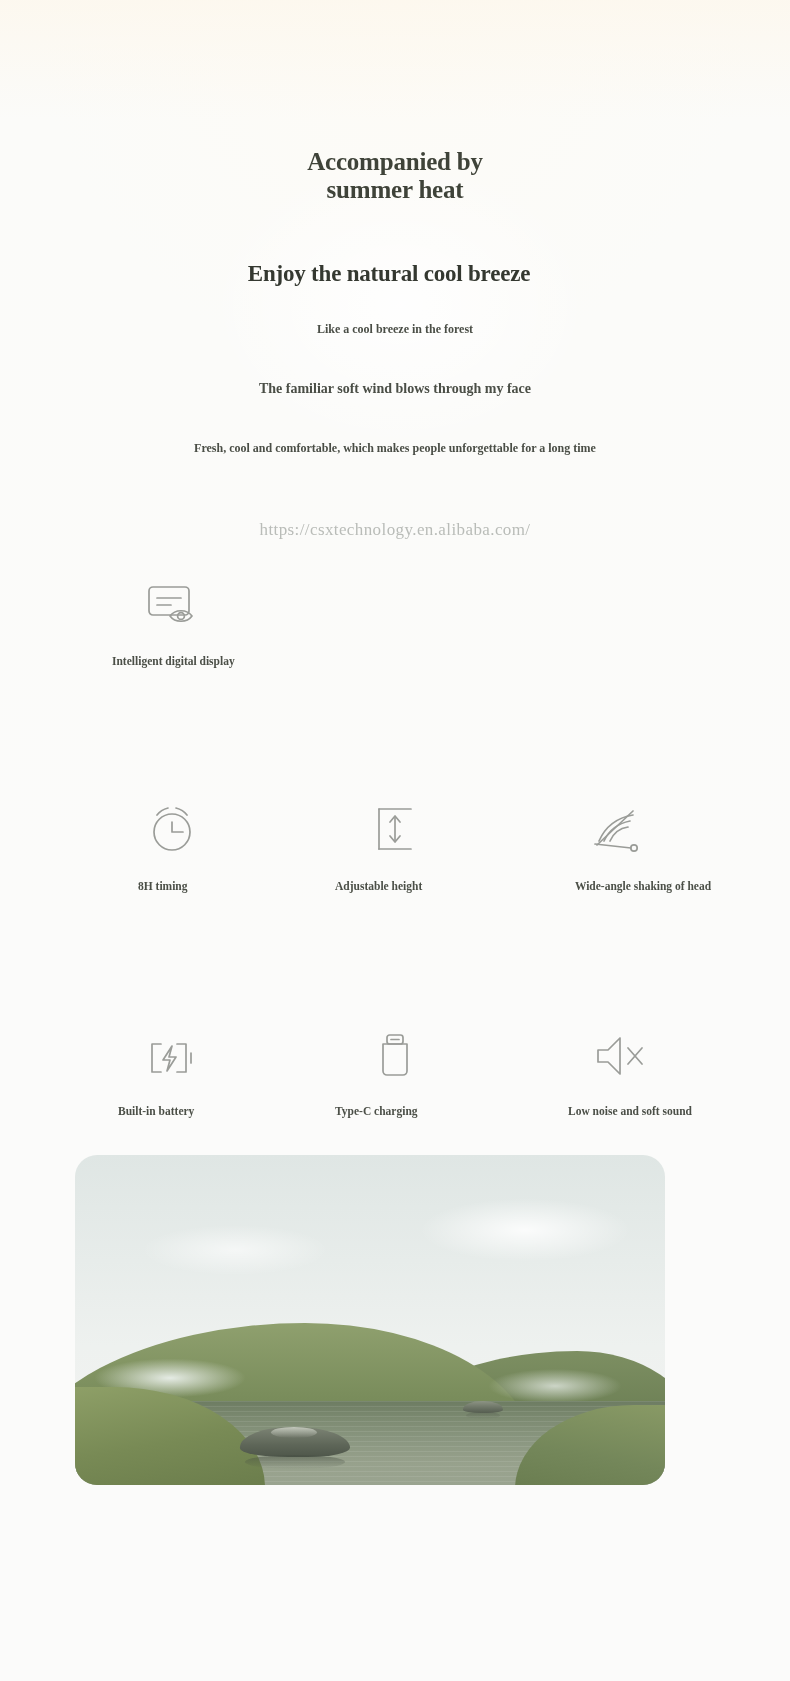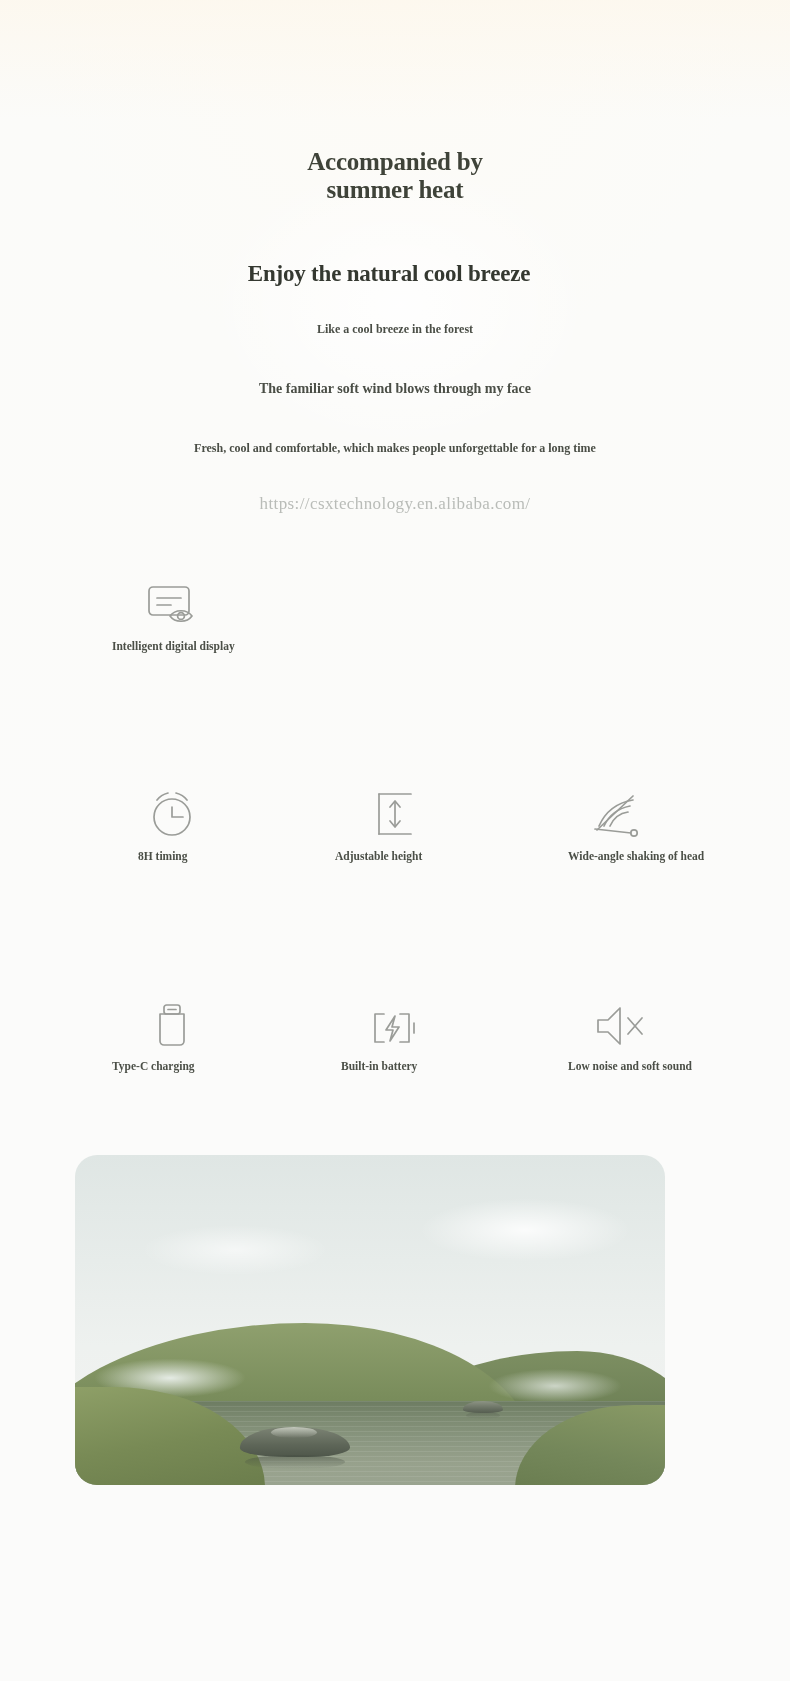--- a/index.html
+++ b/index.html
@@ -42,44 +42,44 @@
   }
 
   
   .tags{position:absolute;left:0;right:0;top:322px;text-align:center;}
   .tag{color:#4a4e46;font-weight:bold;text-align:center;}
   .tag.t1{font-size:12px;margin-bottom:44px;}
   .tag.t2{font-size:14px;margin-bottom:44px;}
   .tag.t3{font-size:12px;}
 
   .urlmark{
-    position:absolute;left:0;right:0;top:494px;
+    position:absolute;left:0;right:0;top:520px;
     text-align:center;color:#b9bcb8;
     font-size:17px;letter-spacing:.4px;font-weight:normal;
   }
 
   
   .features{
     position:absolute;left:60px;top:568px;width:670px;
   }
   .frow{display:flex;}
   .fcell{width:223px;box-sizing:border-box;}
   .fcell .ico{height:62px;display:flex;align-items:flex-end;justify-content:center;}
   .fcell svg{display:block;}
   .flabel{
-    margin-top:9px;color:#4b4f47;font-size:11.5px;font-weight:bold;
+    margin-top:24px;color:#4b4f47;font-size:11.5px;font-weight:bold;
     line-height:1.32;
   }
   
   .r0 .c0 .flabel{padding-left:52px;}
   .r0 .c1 .flabel{padding-left:58px;}
   .r0 .c2 .flabel{padding-left:62px;}
   .r1 .c0 .flabel{padding-left:78px;}
   .r1 .c1 .flabel{padding-left:52px;}
-  .r1 .c2 .flabel{padding-left:62px;width:150px;}
+  .r1 .c2 .flabel{padding-left:62px;width:150px;text-align:center;}
   .r2 .c0 .flabel{padding-left:58px;}
   .r2 .c1 .flabel{padding-left:52px;}
   .r2 .c2 .flabel{padding-left:62px;width:150px;}
   .row-gap{height:124px;}
 
   
   .photo{
     position:absolute;left:75px;top:1155px;
     width:590px;height:330px;border-radius:22px;overflow:hidden;
   }
@@ -243,41 +243,41 @@
             <circle cx="45" cy="41" r="3.2"></circle>
           </svg>
         </div>
         <div class="flabel">Wide-angle shaking of head</div>
       </div>
     </div>
 
     <div class="row-gap"></div>
 
     <div class="frow r2">
-      <div class="fcell c1">
-        <div class="ico">
-          <svg width="50" height="50" viewBox="0 0 50 50" fill="none" stroke="#9a9c98" stroke-width="1.7" stroke-linecap="round" stroke-linejoin="round">
-            <rect x="17" y="5" width="16" height="9" rx="2.5"></rect>
-            <line x1="21" y1="9.5" x2="29" y2="9.5"></line>
-            <path d="M13 14 L37 14 L37 41 A4 4 0 0 1 33 45 L17 45 A4 4 0 0 1 13 41 Z"></path>
-          </svg>
-        </div>
-        <div class="flabel">Type-C charging</div>
-      </div>
-
       <div class="fcell c0">
         <div class="ico">
           <svg width="58" height="46" viewBox="0 0 58 46" fill="none" stroke="#9a9c98" stroke-width="1.7" stroke-linecap="round" stroke-linejoin="round">
             <path d="M18 10 L9 10 L9 38 L18 38"></path>
             <path d="M34 10 L43 10 L43 38 L34 38"></path>
             <path d="M48 19 L48 29"></path>
             <path d="M29 12 L20 26 L27 26 L24 37 L33 23 L26 23 Z"></path>
           </svg>
         </div>
         <div class="flabel">Built-in battery</div>
+      </div>
+
+      <div class="fcell c1">
+        <div class="ico">
+          <svg width="50" height="50" viewBox="0 0 50 50" fill="none" stroke="#9a9c98" stroke-width="1.7" stroke-linecap="round" stroke-linejoin="round">
+            <rect x="17" y="5" width="16" height="9" rx="2.5"></rect>
+            <line x1="21" y1="9.5" x2="29" y2="9.5"></line>
+            <path d="M13 14 L37 14 L37 41 A4 4 0 0 1 33 45 L17 45 A4 4 0 0 1 13 41 Z"></path>
+          </svg>
+        </div>
+        <div class="flabel">Type-C charging</div>
       </div>
 
       <div class="fcell c2">
         <div class="ico">
           <svg width="56" height="48" viewBox="0 0 56 48" fill="none" stroke="#9a9c98" stroke-width="1.7" stroke-linecap="round" stroke-linejoin="round">
             <path d="M8 18 L18 18 L30 6 L30 42 L18 30 L8 30 Z"></path>
             <path d="M38 16 L52 32"></path>
             <path d="M52 16 L38 32"></path>
           </svg>
         </div>

